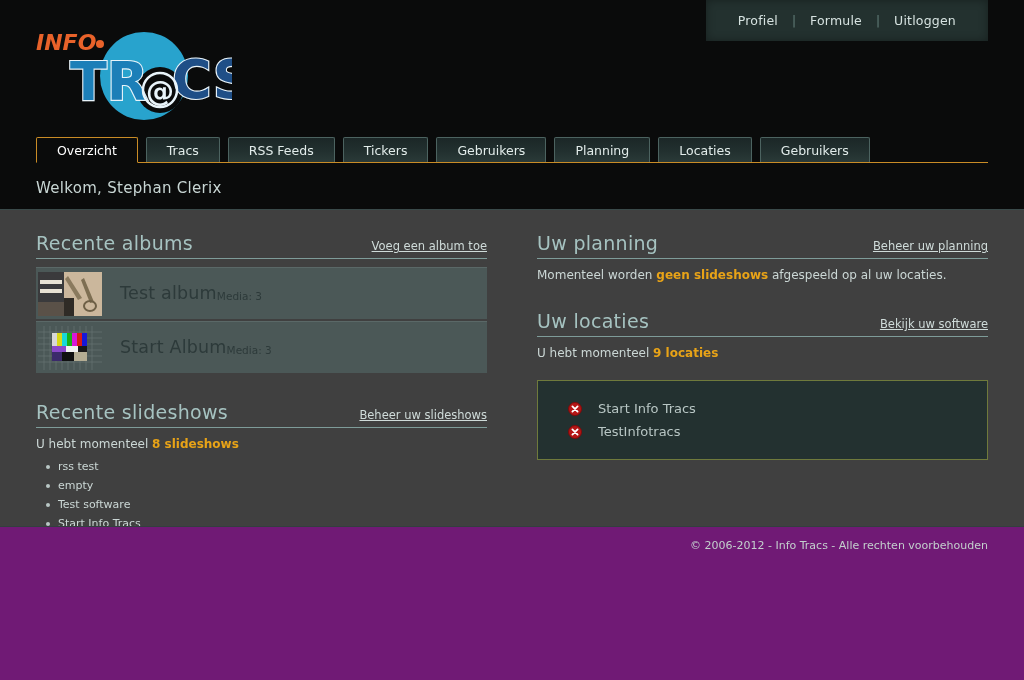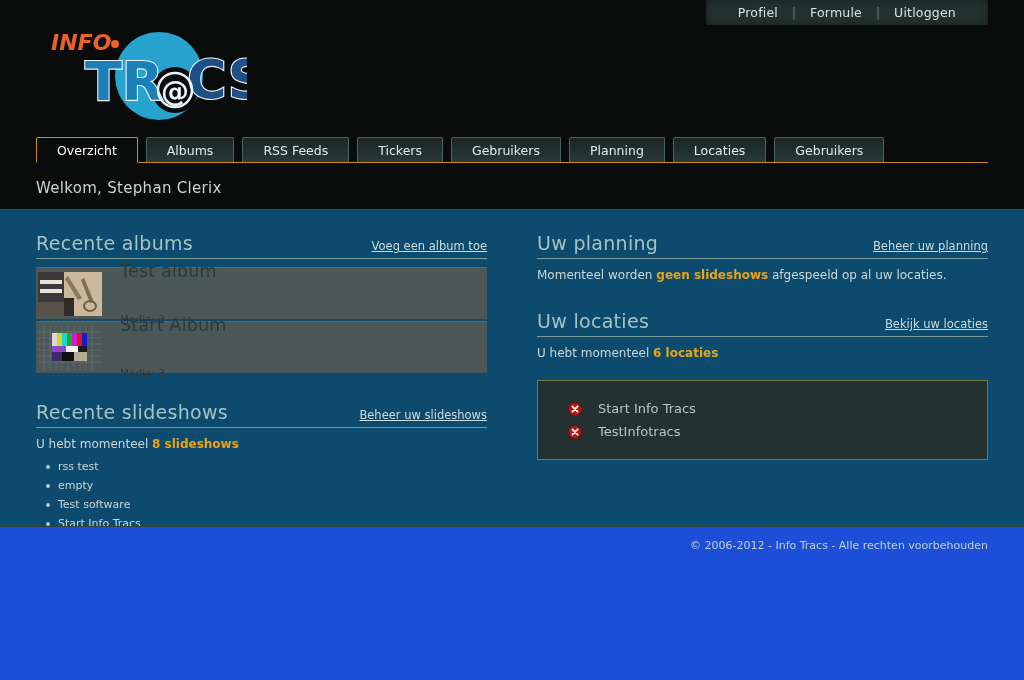--- a/index.html
+++ b/index.html
@@ -15,21 +15,21 @@
     position: relative;
     height: 210px;
     background: #0a0b0b;
     border-bottom: 1px solid #3a4a4a;
   }
 
   
   .topnav {
     position: absolute;
     top: 0; right: 36px;
-    height: 25px;
+    height: 41px;
     background: #23312f;
     display: flex;
     align-items: center;
     padding: 0 18px;
     box-shadow: inset 0 0 10px rgba(0,0,0,0.35);
   }
   .topnav a {
     color: #d6e2e0;
     font-size: 12.5px;
     text-decoration: none;
@@ -38,21 +38,21 @@
   }
   .topnav .sep {
     color: #63807c;
     font-size: 12px;
     user-select: none;
   }
 
   
   .logo {
     position: absolute;
-    left: 47px; top: 18px;
+    left: 32px; top: 18px;
     width: 200px; height: 104px;
   }
   .logo svg { display: block; }
 
   
   .tabbar {
     position: absolute;
     left: 36px; right: 36px;
     bottom: 46px;
     height: 26px;
@@ -92,21 +92,21 @@
     font-size: 15px;
     color: #c8d6d4;
     font-weight: normal;
     letter-spacing: .3px;
   }
 
   
   .main {
     position: relative;
     height: 316px;
-    background: #0c4a6e;
+    background: #404040;
     padding: 22px 36px 0 36px;
     display: flex;
     gap: 50px;
   }
   .col { width: 452px; }
 
   .section-head {
     display: flex;
     align-items: baseline;
     justify-content: space-between;
@@ -137,21 +137,21 @@
     border-top: 1px solid #5a6867;
   }
   .album-thumb {
     width: 64px; height: 44px;
     margin: 0 18px 0 0;
     flex: 0 0 auto;
     overflow: hidden;
     background: #222;
   }
   .album-thumb svg { display:block; width:64px; height:44px; }
-  .album-meta { display: flex; flex-direction: column; justify-content: center; gap: 26px; }
+  .album-meta { display: flex; flex-direction: row; justify-content: center; }
   .album-title {
     font-size: 17.5px;
     color: #2d3a3a;
     line-height: 1.1;
     letter-spacing: .2px;
   }
   .album-sub {
     font-size: 10.5px;
     color: #2d3a3a;
     margin-top: 6px;
@@ -203,21 +203,21 @@
     margin-right: 16px;
   }
   .loc-label {
     font-size: 13px;
     color: #b8c6c4;
   }
 
   
   .footer {
     height: 154px;
-    background: #1d4ed8;
+    background: #701a75;
     border-top: 1px solid #32403e;
     position: relative;
   }
   .copyright {
     position: absolute;
     right: 36px; top: 12px;
     font-size: 11px;
     color: #c3cfcd;
   }
 </style>
@@ -248,21 +248,21 @@
       </g>
       <g>
         <circle cx="128" cy="72" r="17" fill="none" stroke="#e9f4fa" stroke-width="2.5"></circle>
         <text x="128" y="83" fill="#e9f4fa" font-family="DejaVu Sans, sans-serif" font-size="28" font-weight="bold" text-anchor="middle">@</text>
       </g>
     </svg>
   </div>
 
   <nav class="tabbar">
     <a class="tab is-active" href="#">Overzicht</a>
-    <a class="tab" href="#">Albums</a>
+    <a class="tab" href="#">Tracs</a>
     <a class="tab" href="#">RSS Feeds</a>
     <a class="tab" href="#">Tickers</a>
     <a class="tab" href="#">Gebruikers</a>
     <a class="tab" href="#">Planning</a>
     <a class="tab" href="#">Locaties</a>
     <a class="tab" href="#">Gebruikers</a>
   </nav>
 
   <h1 class="welcome">Welkom, Stephan Clerix</h1>
 </div>
@@ -359,24 +359,24 @@
       <h2>Uw planning</h2>
       <a href="#">Beheer uw planning</a>
     </div>
     <p class="body-text">
       <span>Momenteel worden </span><span class="hl">geen slideshows</span><span> afgespeeld op al uw locaties.</span>
     </p>
 
     <div class="block">
       <div class="section-head">
         <h2>Uw locaties</h2>
-        <a href="#">Bekijk uw locaties</a>
+        <a href="#">Bekijk uw software</a>
       </div>
       <p class="body-text">
-        <span>U hebt momenteel </span><span class="hl">6 locaties</span>
+        <span>U hebt momenteel </span><span class="hl">9 locaties</span>
       </p>
 
       <div class="locbox">
         <div class="loc-item">
           <svg class="loc-x" viewBox="0 0 14 14">
             <circle cx="7" cy="7" r="6.5" fill="#b51616" stroke="#7d0c0c" stroke-width="1"></circle>
             <path d="M4.4 4.4 L9.6 9.6 M9.6 4.4 L4.4 9.6" stroke="#ffffff" stroke-width="1.8" stroke-linecap="round"></path>
           </svg>
           <span class="loc-label">Start Info Tracs</span>
         </div>

